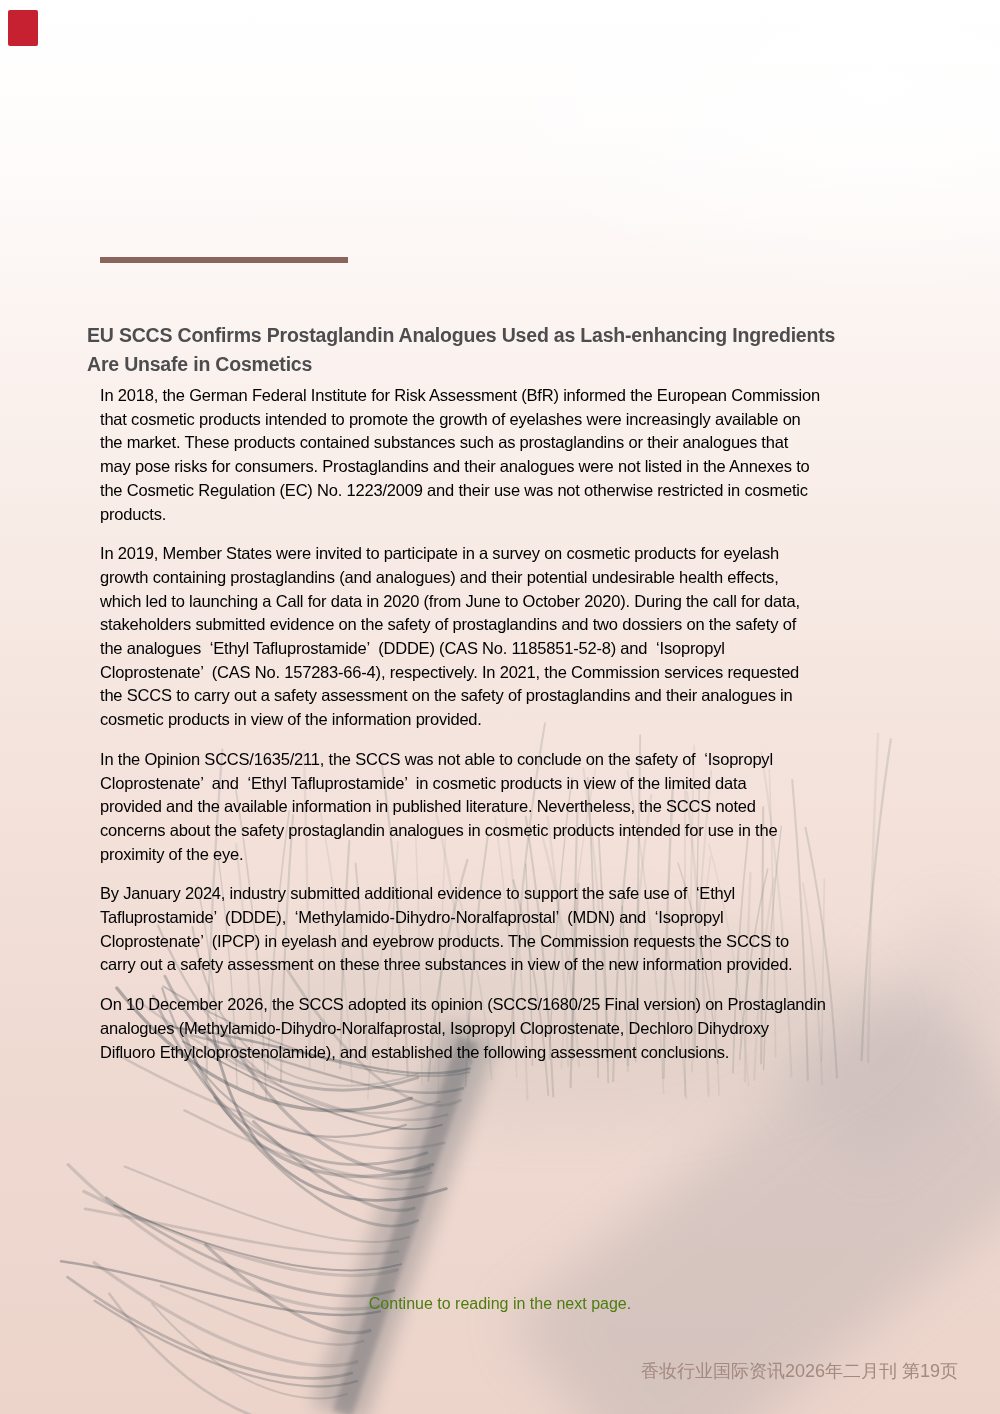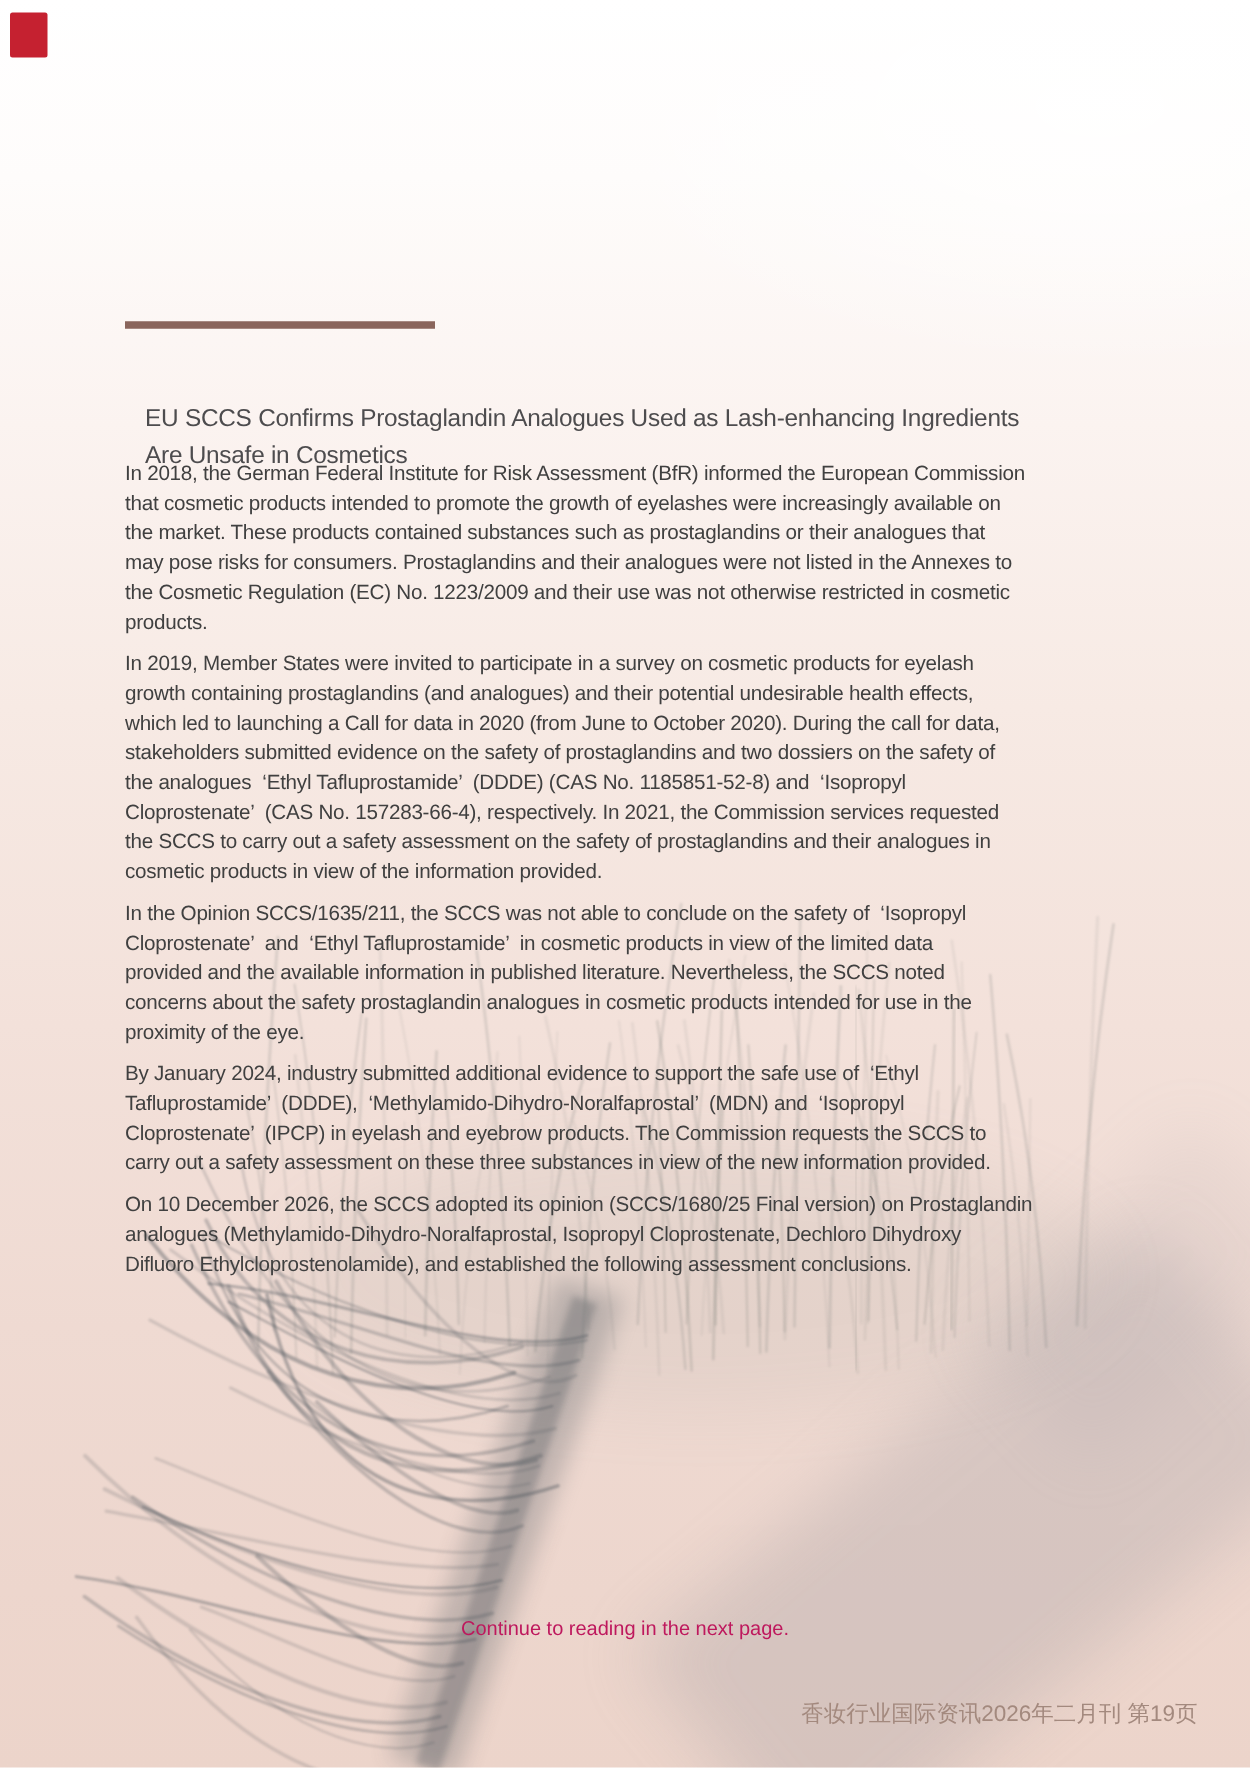--- a/index.html
+++ b/index.html
@@ -19,33 +19,33 @@
   .title{
     position:absolute;left:100px;top:106px;
     font-size:54px;font-weight:700;line-height:63px;letter-spacing:-0.5px;
     color:#8a655c;white-space:pre;
   }
   .divider{
     position:absolute;left:100px;top:257px;width:248px;height:6px;
     background:#8a655c;
   }
   .heading{
-    position:absolute;left:116px;top:305px;
-    font-size:19.5px;font-weight:400;line-height:29px;letter-spacing:-0.2px;
+    position:absolute;left:87px;top:305px;
+    font-size:19.5px;font-weight:700;line-height:29px;letter-spacing:-0.2px;
     color:#4d4c4e;white-space:pre;
   }
   .article{position:absolute;left:100px;top:368px;width:840px;}
   .article p{
-    margin:0 0 10px 0;
+    margin:16px 0 10px 0;
     font-size:16.5px;line-height:23.7px;letter-spacing:-0.2px;
-    color:#404040;white-space:pre;
+    color:#000000;white-space:pre;
   }
   .continue{
     position:absolute;left:0;top:1295px;width:1000px;text-align:center;
-    font-size:16px;font-weight:400;color:#be185d;
+    font-size:16px;font-weight:400;color:#4d7c0f;
   }
   .footer{
     position:absolute;right:42px;top:1359px;
     font-size:18px;color:#a3897e;margin-left:44px;
   }
 </style>
 </head>
 <body>
 
 <div class="page">

